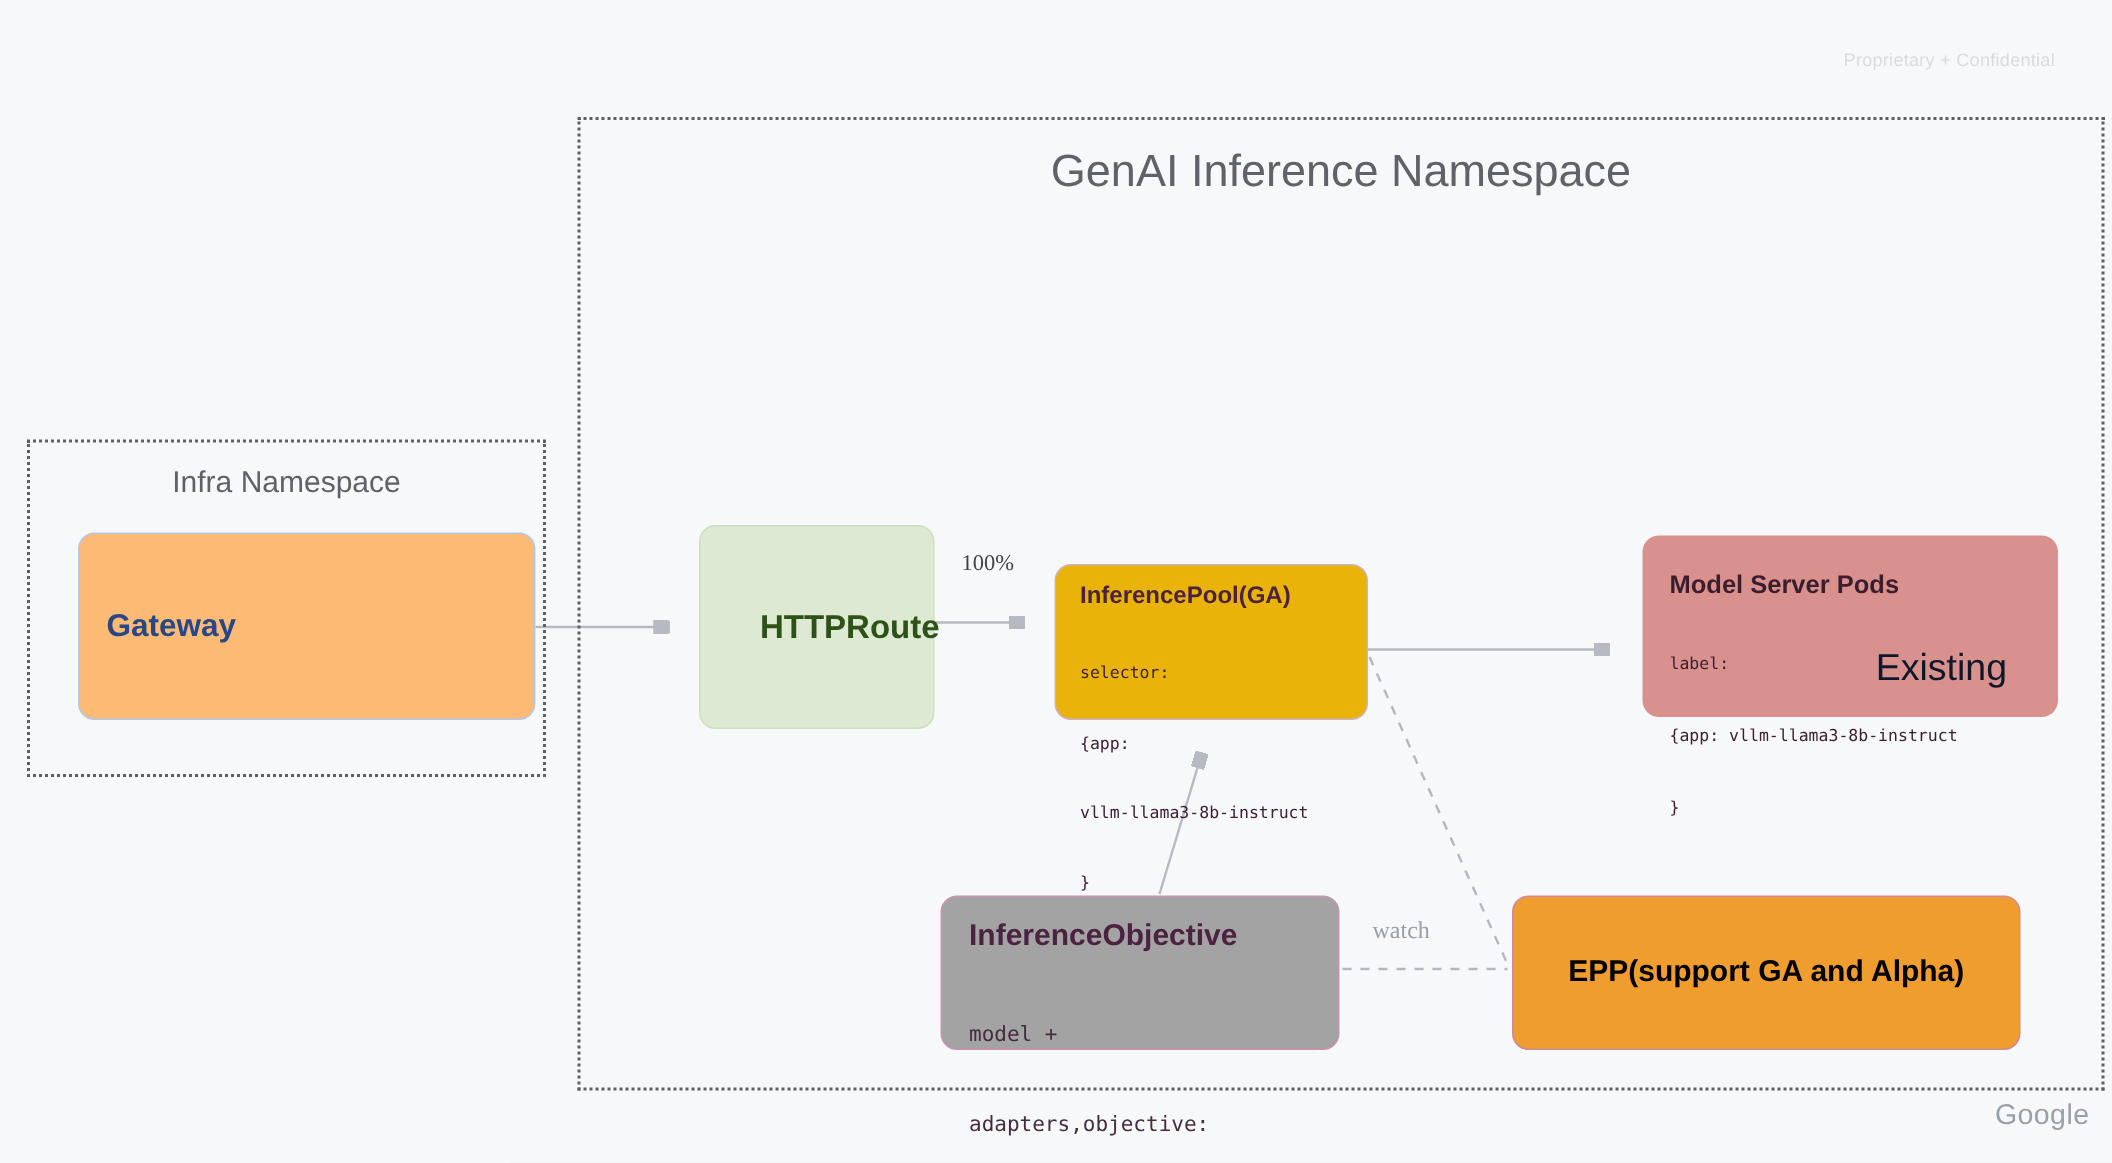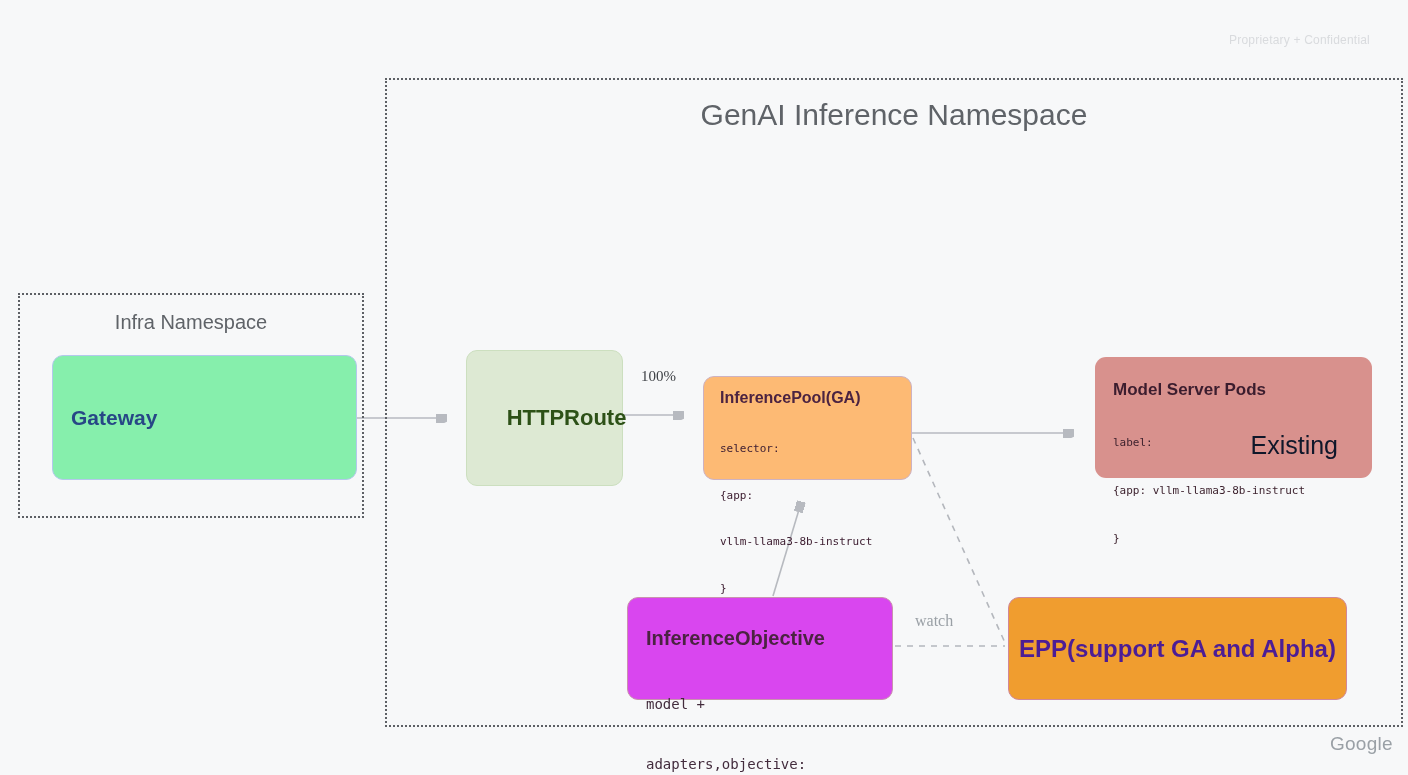--- a/index.html
+++ b/index.html
@@ -66,21 +66,21 @@
   .node {
     position: absolute;
     border-radius: 11px;
   }
 
   .node-gateway {
     left: 52px;
     top: 355px;
     width: 305px;
     height: 125px;
-    background: #86efac;
+    background: #fdba74;
     border: 1px solid #b3c8ec;
     display: flex;
     align-items: center;
     padding-left: 18px;
   }
   .gateway-label {
     font-size: 21px;
     font-weight: bold;
     color: #274786;
   }
@@ -101,21 +101,21 @@
     font-size: 22px;
     font-weight: bold;
     color: #2d5117;
   }
 
   .node-inference-pool {
     left: 703px;
     top: 376px;
     width: 209px;
     height: 104px;
-    background: #fdba74;
+    background: #eab308;
     border: 1px solid #cdb2c2;
     padding: 12px 16px 0 16px;
   }
   .pool-title {
     font-size: 16px;
     font-weight: bold;
     color: #4b2341;
     margin-bottom: 3px;
   }
   .pool-code {
@@ -153,23 +153,23 @@
     bottom: 18px;
     font-size: 25px;
     color: #0f172a;
   }
 
   .node-inference-objective {
     left: 627px;
     top: 597px;
     width: 266px;
     height: 103px;
-    background: #d946ef;
+    background: #a3a3a3;
     border: 1.5px solid #c992ae;
-    padding: 29px 18px 0 18px;
+    padding: 15px 18px 0 18px;
   }
   .objective-title {
     font-size: 20px;
     font-weight: bold;
     color: #4b2341;
     margin-bottom: 4px;
   }
   .objective-code {
     font-family: "DejaVu Sans Mono", monospace;
     font-size: 14px;
@@ -183,23 +183,23 @@
     top: 597px;
     width: 339px;
     height: 103px;
     background: #f09d2f;
     border: 1.5px solid #d18898;
     display: flex;
     align-items: center;
     justify-content: center;
   }
   .epp-label {
-    font-size: 24px;
-    font-weight: bold;
-    color: #4c1d95;
+    font-size: 20px;
+    font-weight: bold;
+    color: #000000;
   }
 
   .edge-label {
     position: absolute;
     font-size: 15px;
     font-family: Liberation Serif, serif;
   }
   .label-weight {
     left: 641px;
     top: 368px;

